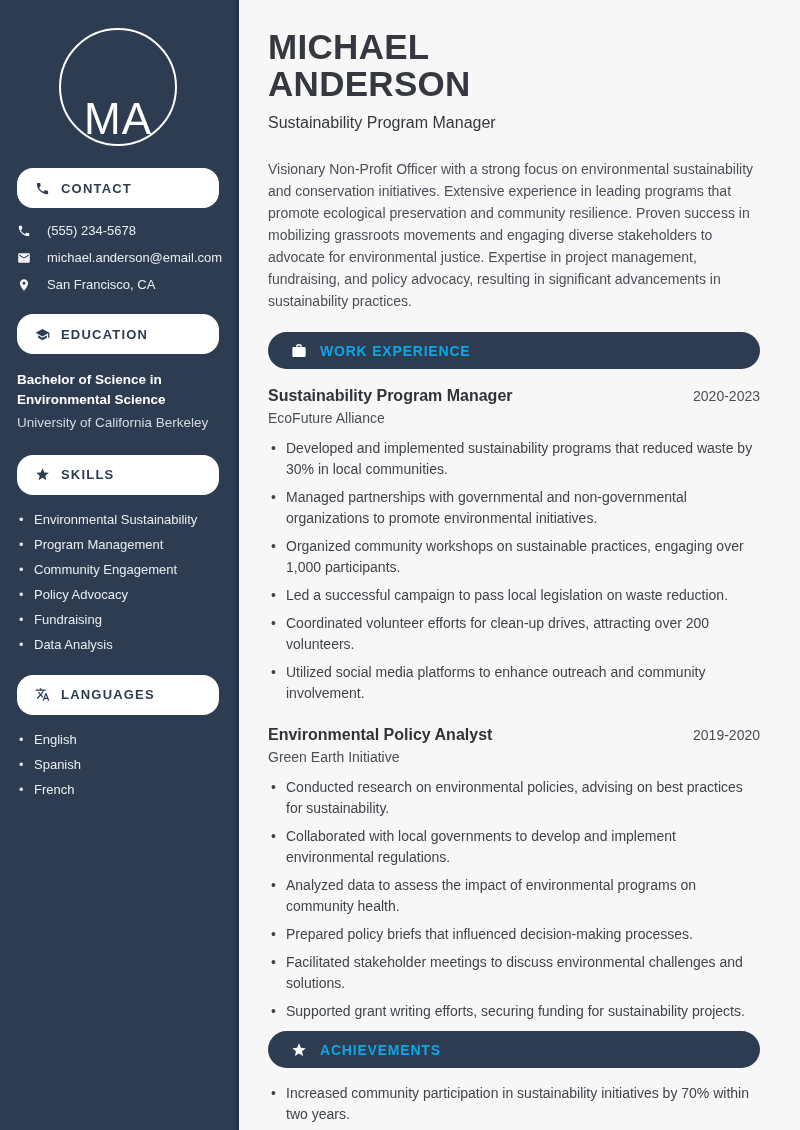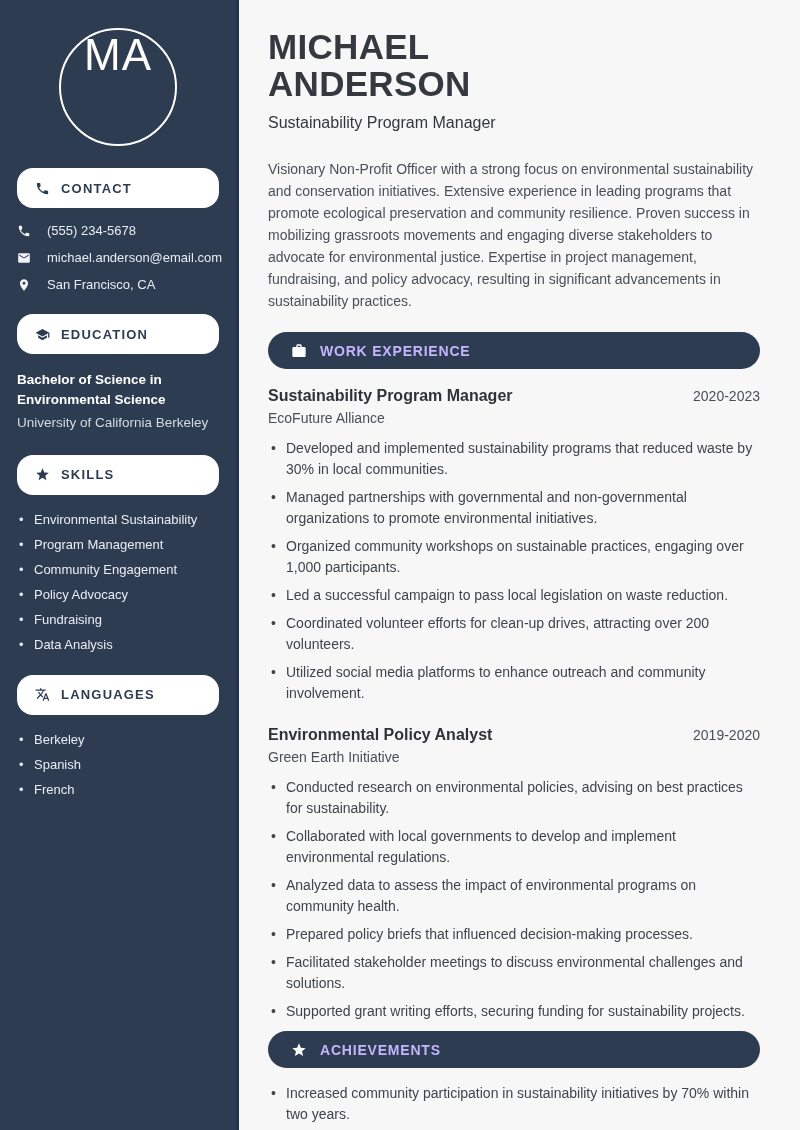--- a/index.html
+++ b/index.html
@@ -10,21 +10,21 @@
   }
 
   
   .sidebar {
     width:239px; min-width:239px; height:1130px;
     background:#2d3c51; border-right:3px solid #24334a;
     padding-top:28px; color:#eef1f4;
   }
   .avatar {
     width:118px; height:118px; border:2px solid #ffffff; border-radius:50%;
-    margin:0 auto; display:flex; align-items:flex-start; justify-content:center;
+    margin:0 auto; display:flex; align-items:flex-end; justify-content:center;
   }
   .avatar span { font-size:44px; font-weight:500; color:#ffffff; letter-spacing:1px; }
 
   .s-pill {
     background:#ffffff; color:#2d3c51; height:40px; border-radius:16px;
     margin:0 17px; display:flex; align-items:center; gap:11px;
     padding-left:18px; font-size:13px; font-weight:bold; letter-spacing:1.2px;
   }
   .s-pill svg { width:15px; height:15px; flex:none; }
   .gap-av { margin-top:22px; }
@@ -51,21 +51,21 @@
   .main { flex:1; padding:28px 40px 0 29px; background:#f7f7f8; }
   .name { font-size:35px; font-weight:bold; color:#35393f; line-height:37px; letter-spacing:0.3px; }
   .job-title { margin-top:12px; font-size:16px; color:#33373c; }
   .summary { margin-top:26px; font-size:14px; color:#4a4f57; line-height:22px; }
 
   .m-pill {
     margin-top:20px; background:#2d3c51; height:37px; border-radius:18.5px;
     display:flex; align-items:center; gap:13px; padding-left:23px;
   }
   .m-pill svg { width:16px; height:16px; fill:#ffffff; flex:none; }
-  .m-pill span { color:#c4b5fd; font-size:14px; font-weight:bold; letter-spacing:0.8px; }
+  .m-pill span { color:#0ea5e9; font-size:14px; font-weight:bold; letter-spacing:0.8px; }
 
   .job { margin-top:18px; }
   .job2 { margin-top:22px; }
   .job-head { display:flex; justify-content:space-between; align-items:baseline; }
   .job-head .role { font-size:16px; font-weight:bold; color:#2f3338; }
   .job-head .dates { font-size:14px; color:#4a4f57; white-space:nowrap; }
   .company { margin-top:5px; font-size:14px; color:#4a4f57; }
 
   .b-list { list-style:none; margin-top:12px; }
   .b-list li {
@@ -143,21 +143,21 @@
   </ul>
 
   <div class="s-pill gap-sec">
     <svg viewBox="0 0 24 24" fill="#2d3c51">
         <path d="M12.87 15.07l-2.54-2.51.03-.03A17.52 17.52 0 0 0 14.07 6H17V4h-7V2H8v2H1v2h11.17C11.5 7.92 10.44 9.75 9 11.35 8.07 10.32 7.3 9.19 6.69 8h-2c.73 1.63 1.73 3.17 2.98 4.56l-5.09 5.02L4 19l5-5 3.11 3.11.76-2.04zM18.5 10h-2L12 22h2l1.12-3h4.75L21 22h2l-4.5-12zm-2.62 7 1.62-4.33L19.12 17h-3.24z"></path>
       </svg>
     <span>LANGUAGES</span>
   </div>
 
   <ul class="s-list">
-    <li>Berkeley</li>
+    <li>English</li>
     <li>Spanish</li>
     <li>French</li>
   </ul>
 
 </aside>
 
 <main class="main">
 
   <h1 class="name">
     <span style="display:block">MICHAEL</span>

